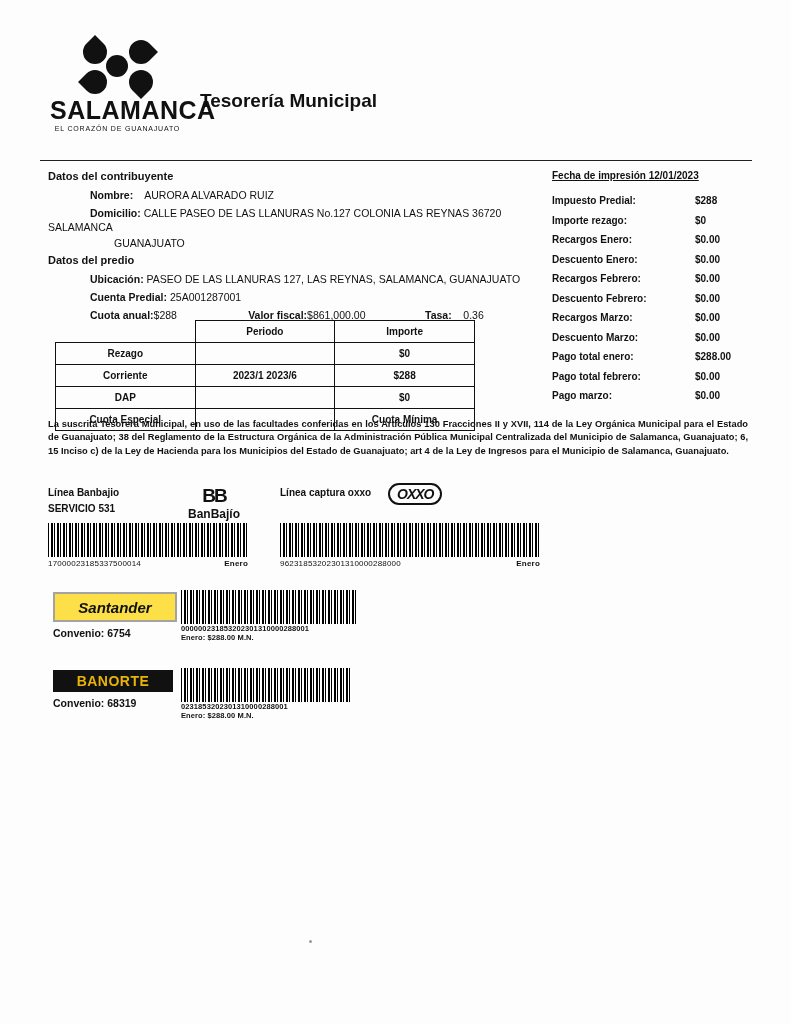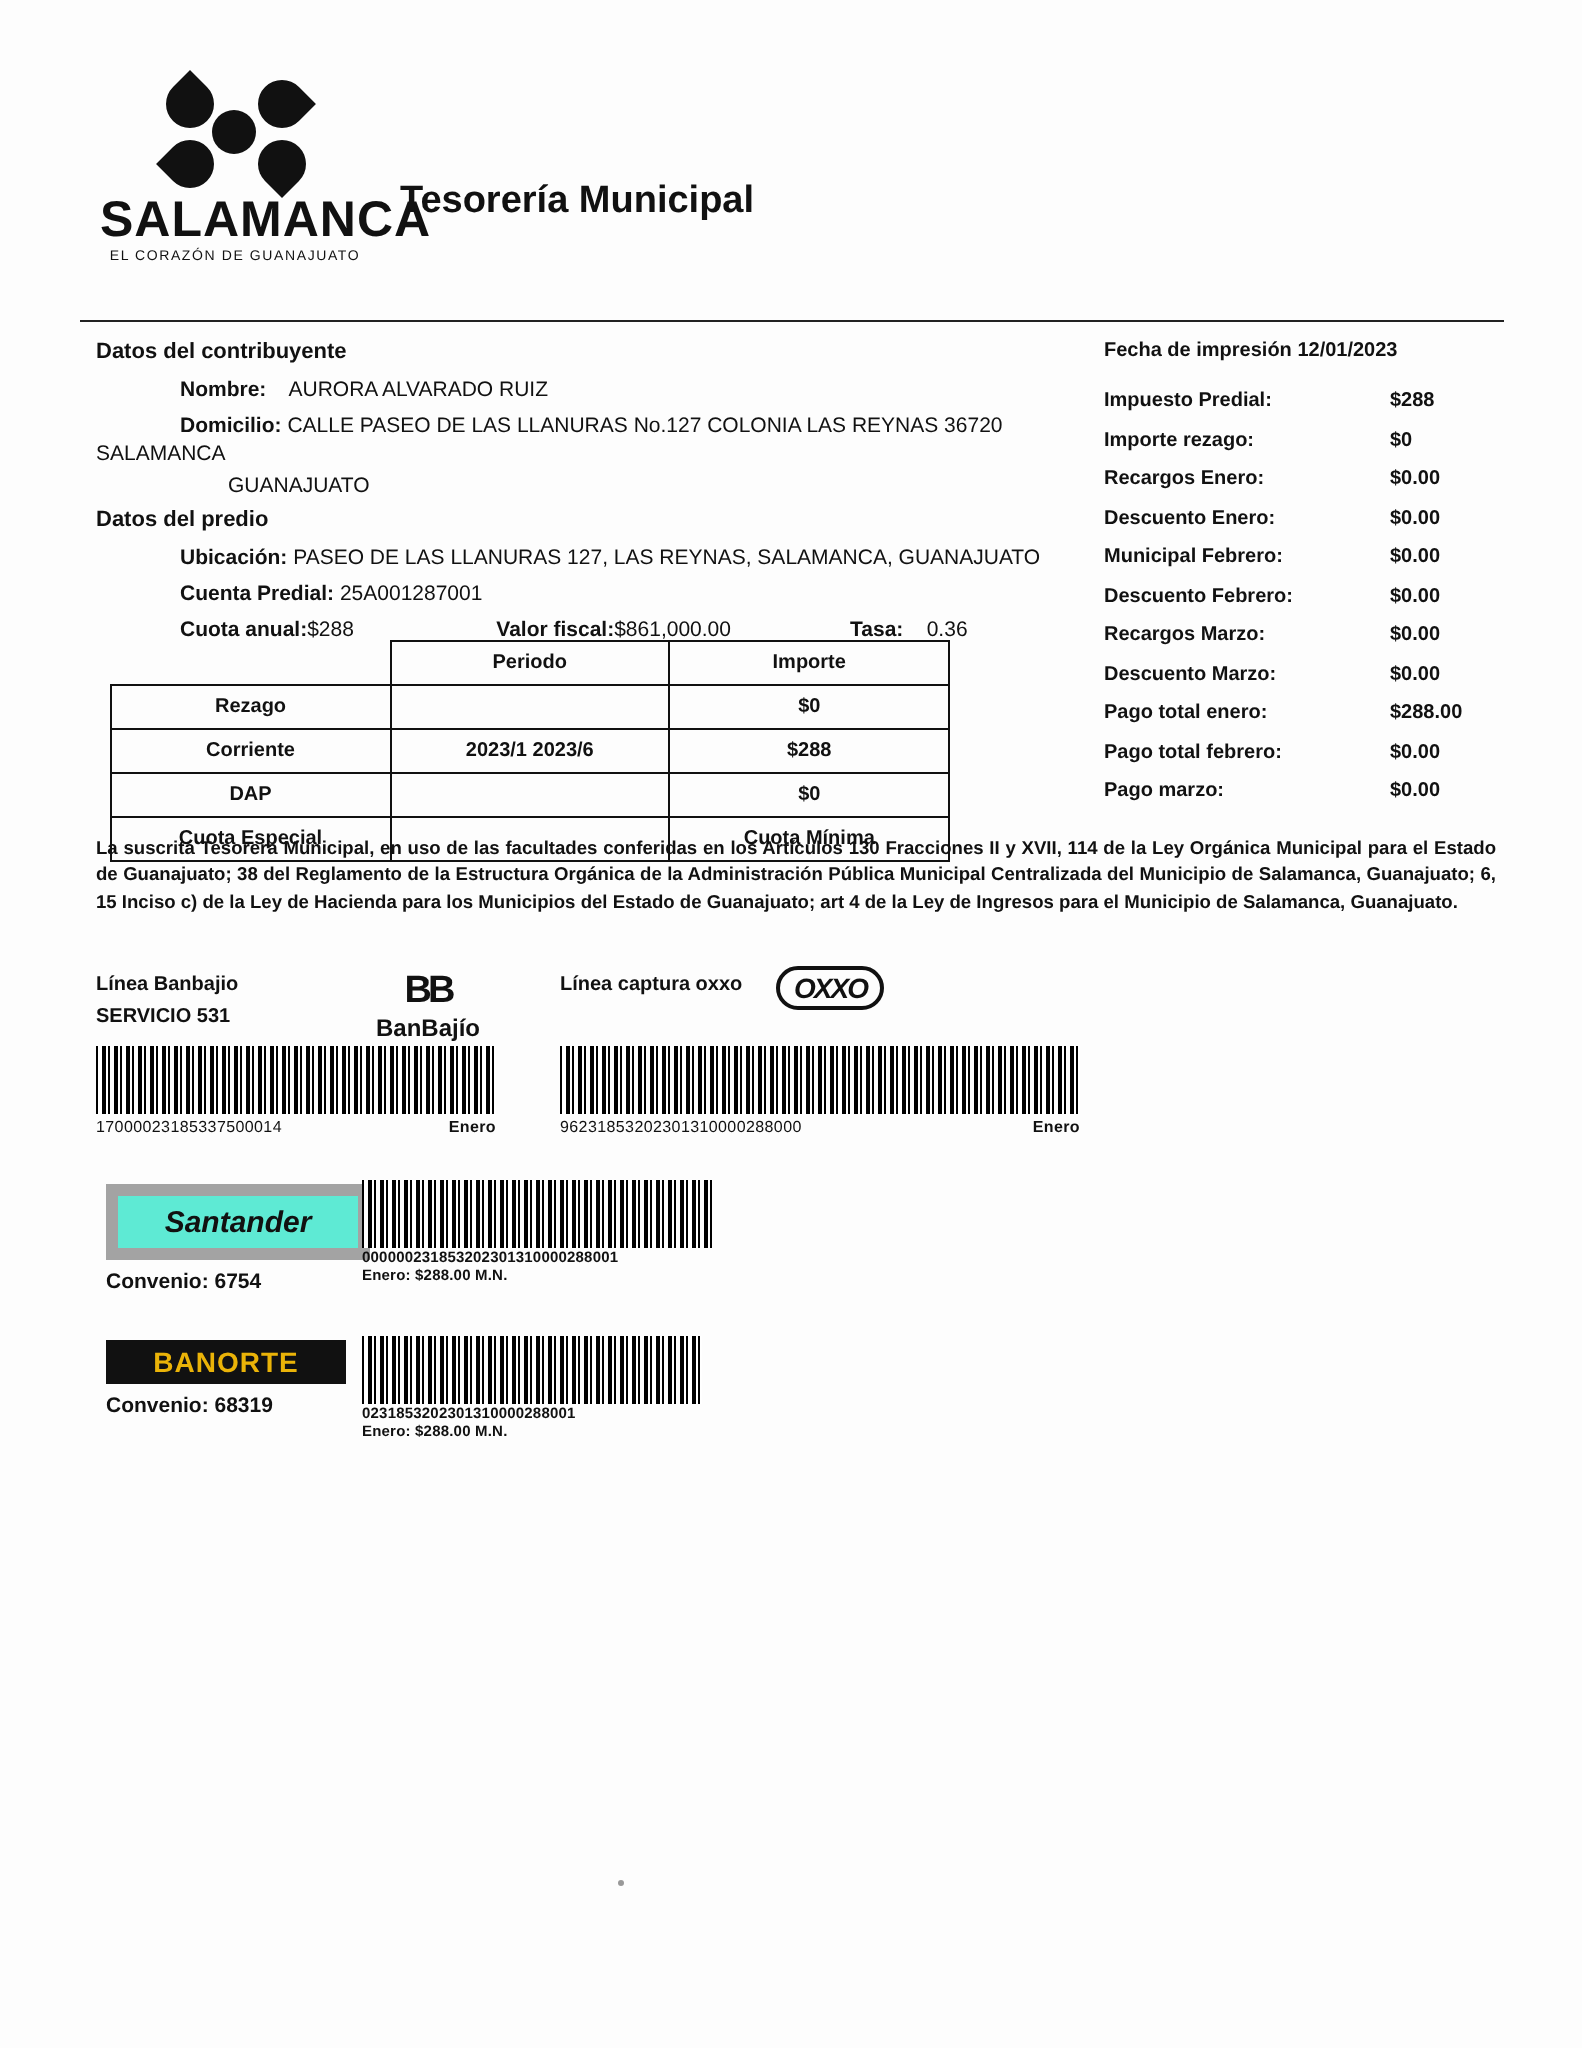--- a/index.html
+++ b/index.html
@@ -150,20 +150,21 @@
     position: absolute;
     left: 552px;
     top: 170px;
     width: 205px;
     font-size: 10px;
   }
   .print-date {
     font-weight: bold;
     font-size: 10px;
     margin-bottom: 14px;
+    text-decoration: underline;
   }
   .amt-row {
     display: flex;
     justify-content: space-between;
     margin-bottom: 8.5px;
   }
   .amt-label { font-weight: bold; }
   .amt-val { font-weight: bold; width: 62px; }
 
   
@@ -249,22 +250,22 @@
   .bc-cap {
     font-size: 8px;
     margin-top: 2px;
     letter-spacing: 0.2px;
   }
   .row-abs { position: absolute; }
 
   .santander-logo {
     width: 120px;
     height: 26px;
-    background: #5eead4;
-    border: 6px solid #a3a3a3;
+    background: #fde047;
+    border: 2px solid #a3a3a3;
     color: #111;
     font-size: 15px;
     font-weight: bold;
     font-style: italic;
     display: flex;
     align-items: center;
     justify-content: center;
   }
   .banorte-logo {
     width: 120px;
@@ -371,21 +372,21 @@
     </div>
     <div class="amt-row">
       <span class="amt-label">Recargos Enero:</span>
       <span class="amt-val">$0.00</span>
     </div>
     <div class="amt-row">
       <span class="amt-label">Descuento Enero:</span>
       <span class="amt-val">$0.00</span>
     </div>
     <div class="amt-row">
-      <span class="amt-label">Municipal Febrero:</span>
+      <span class="amt-label">Recargos Febrero:</span>
       <span class="amt-val">$0.00</span>
     </div>
     <div class="amt-row">
       <span class="amt-label">Descuento Febrero:</span>
       <span class="amt-val">$0.00</span>
     </div>
     <div class="amt-row">
       <span class="amt-label">Recargos Marzo:</span>
       <span class="amt-val">$0.00</span>
     </div>

